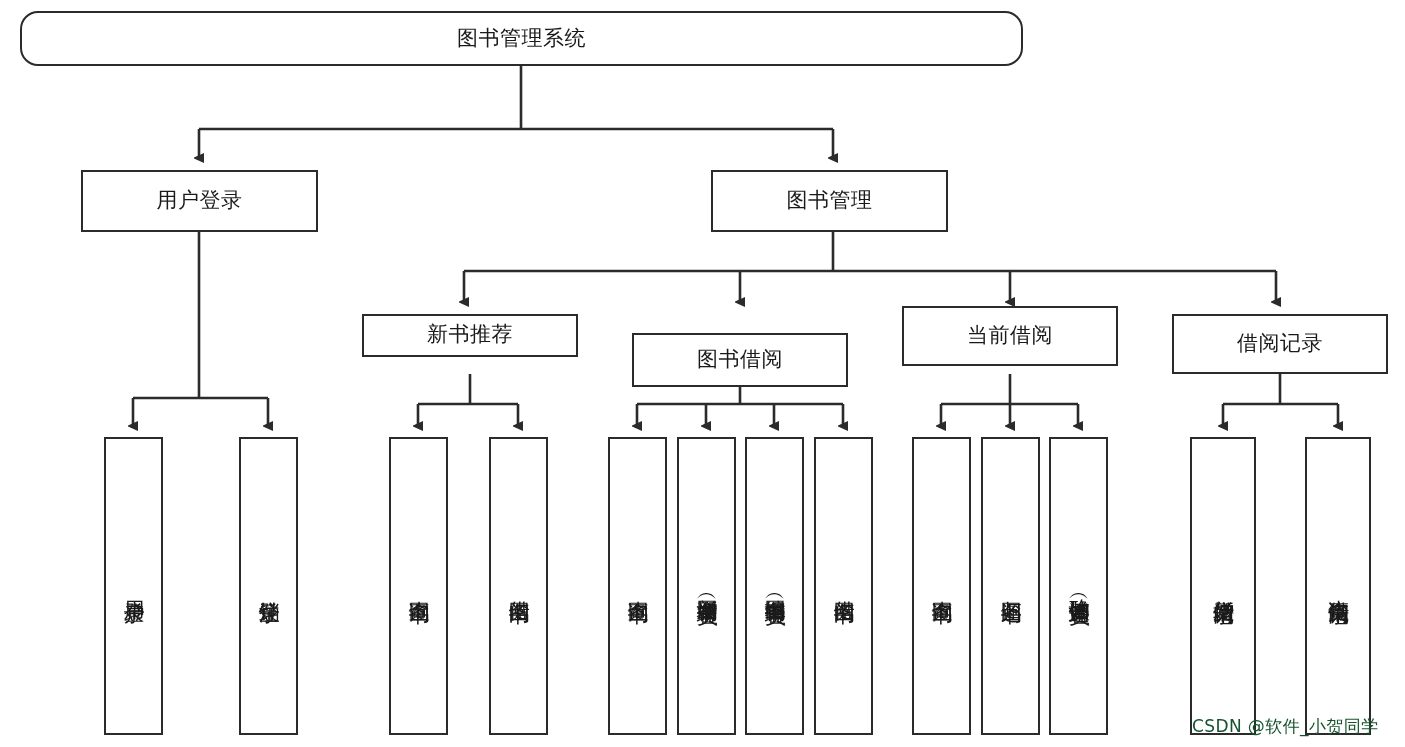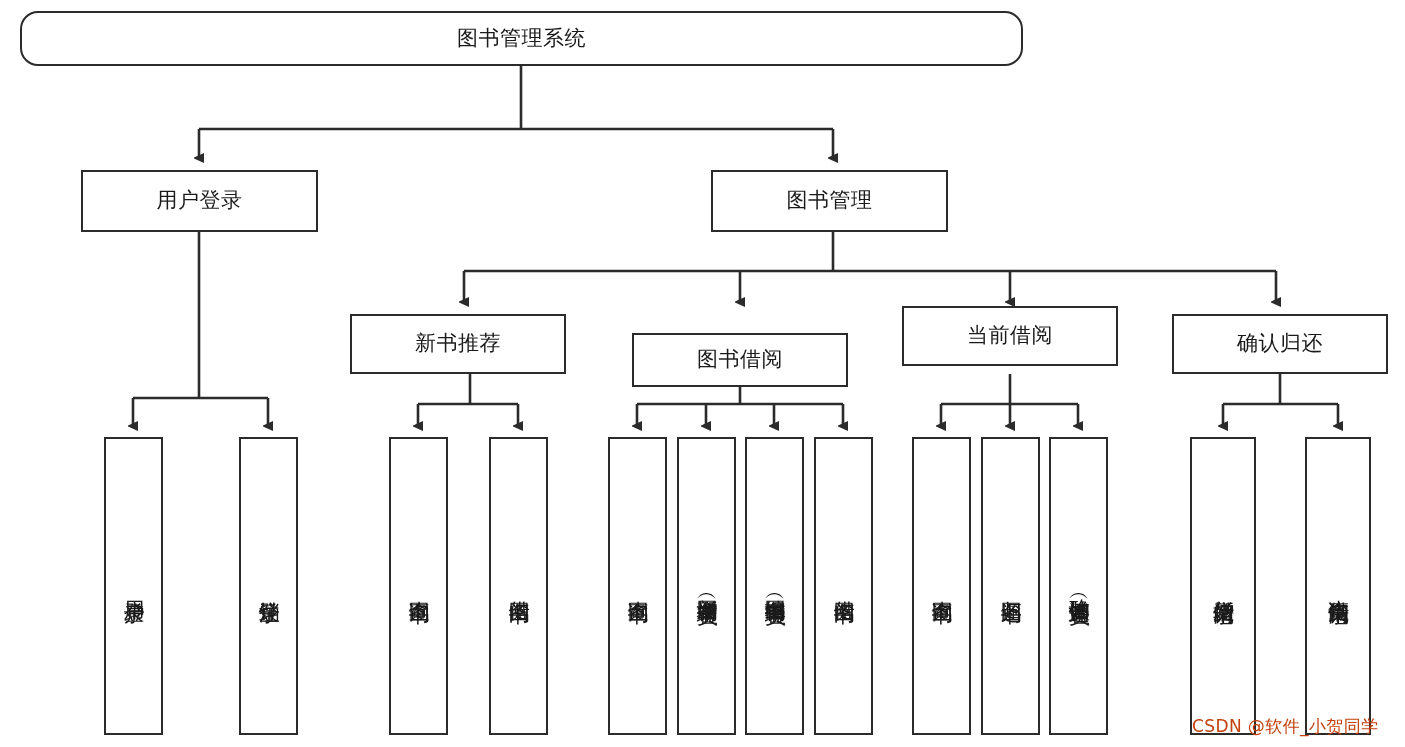--- a/index.html
+++ b/index.html
@@ -53,21 +53,21 @@
     line-height: 1.22;
     letter-spacing: 1px;
     text-align: center;
     max-height: 100%;
   }
   .watermark {
     position: absolute;
     left: 1192px;
     top: 715px;
     font-size: 17px;
-    color: #c2410c;
+    color: #14532d;
     white-space: nowrap;
     letter-spacing: 0.4px;
   }
 </style>
 </head>
 <body>
 
 <div id="diagram-root">
 
   <svg class="diagram-svg" viewBox="0 0 1405 747" xmlns="http://www.w3.org/2000/svg">
@@ -125,34 +125,34 @@
   </div>
 
   <div class="node-box horizontal" style="left:81px; top:170px; width:237px; height:62px;">
     <span class="node-label">用户登录</span>
   </div>
 
   <div class="node-box horizontal" style="left:711px; top:170px; width:237px; height:62px;">
     <span class="node-label">图书管理</span>
   </div>
 
-  <div class="node-box horizontal" style="left:350px; top:314px; width:216px; height:60px;">
+  <div class="node-box horizontal" style="left:362px; top:314px; width:216px; height:43px;font-family:Liberation Mono, monospace;">
     <span class="node-label">新书推荐</span>
   </div>
 
   <div class="node-box horizontal" style="left:632px; top:296px; width:216px; height:54px;margin-top:37px;">
     <span class="node-label">图书借阅</span>
   </div>
 
   <div class="node-box horizontal" style="left:902px; top:306px; width:216px; height:60px;">
     <span class="node-label">当前借阅</span>
   </div>
 
   <div class="node-box horizontal" style="left:1172px; top:314px; width:216px; height:60px;">
-    <span class="node-label">确认归还</span>
+    <span class="node-label">借阅记录</span>
   </div>
 
   <div class="node-box vertical" style="left:104px; top:437px; width:59px; height:298px;">
     <span class="node-label">用户登录</span>
   </div>
 
   <div class="node-box vertical" style="left:239px; top:437px; width:59px; height:298px;">
     <span class="node-label">注销登录</span>
   </div>
 

